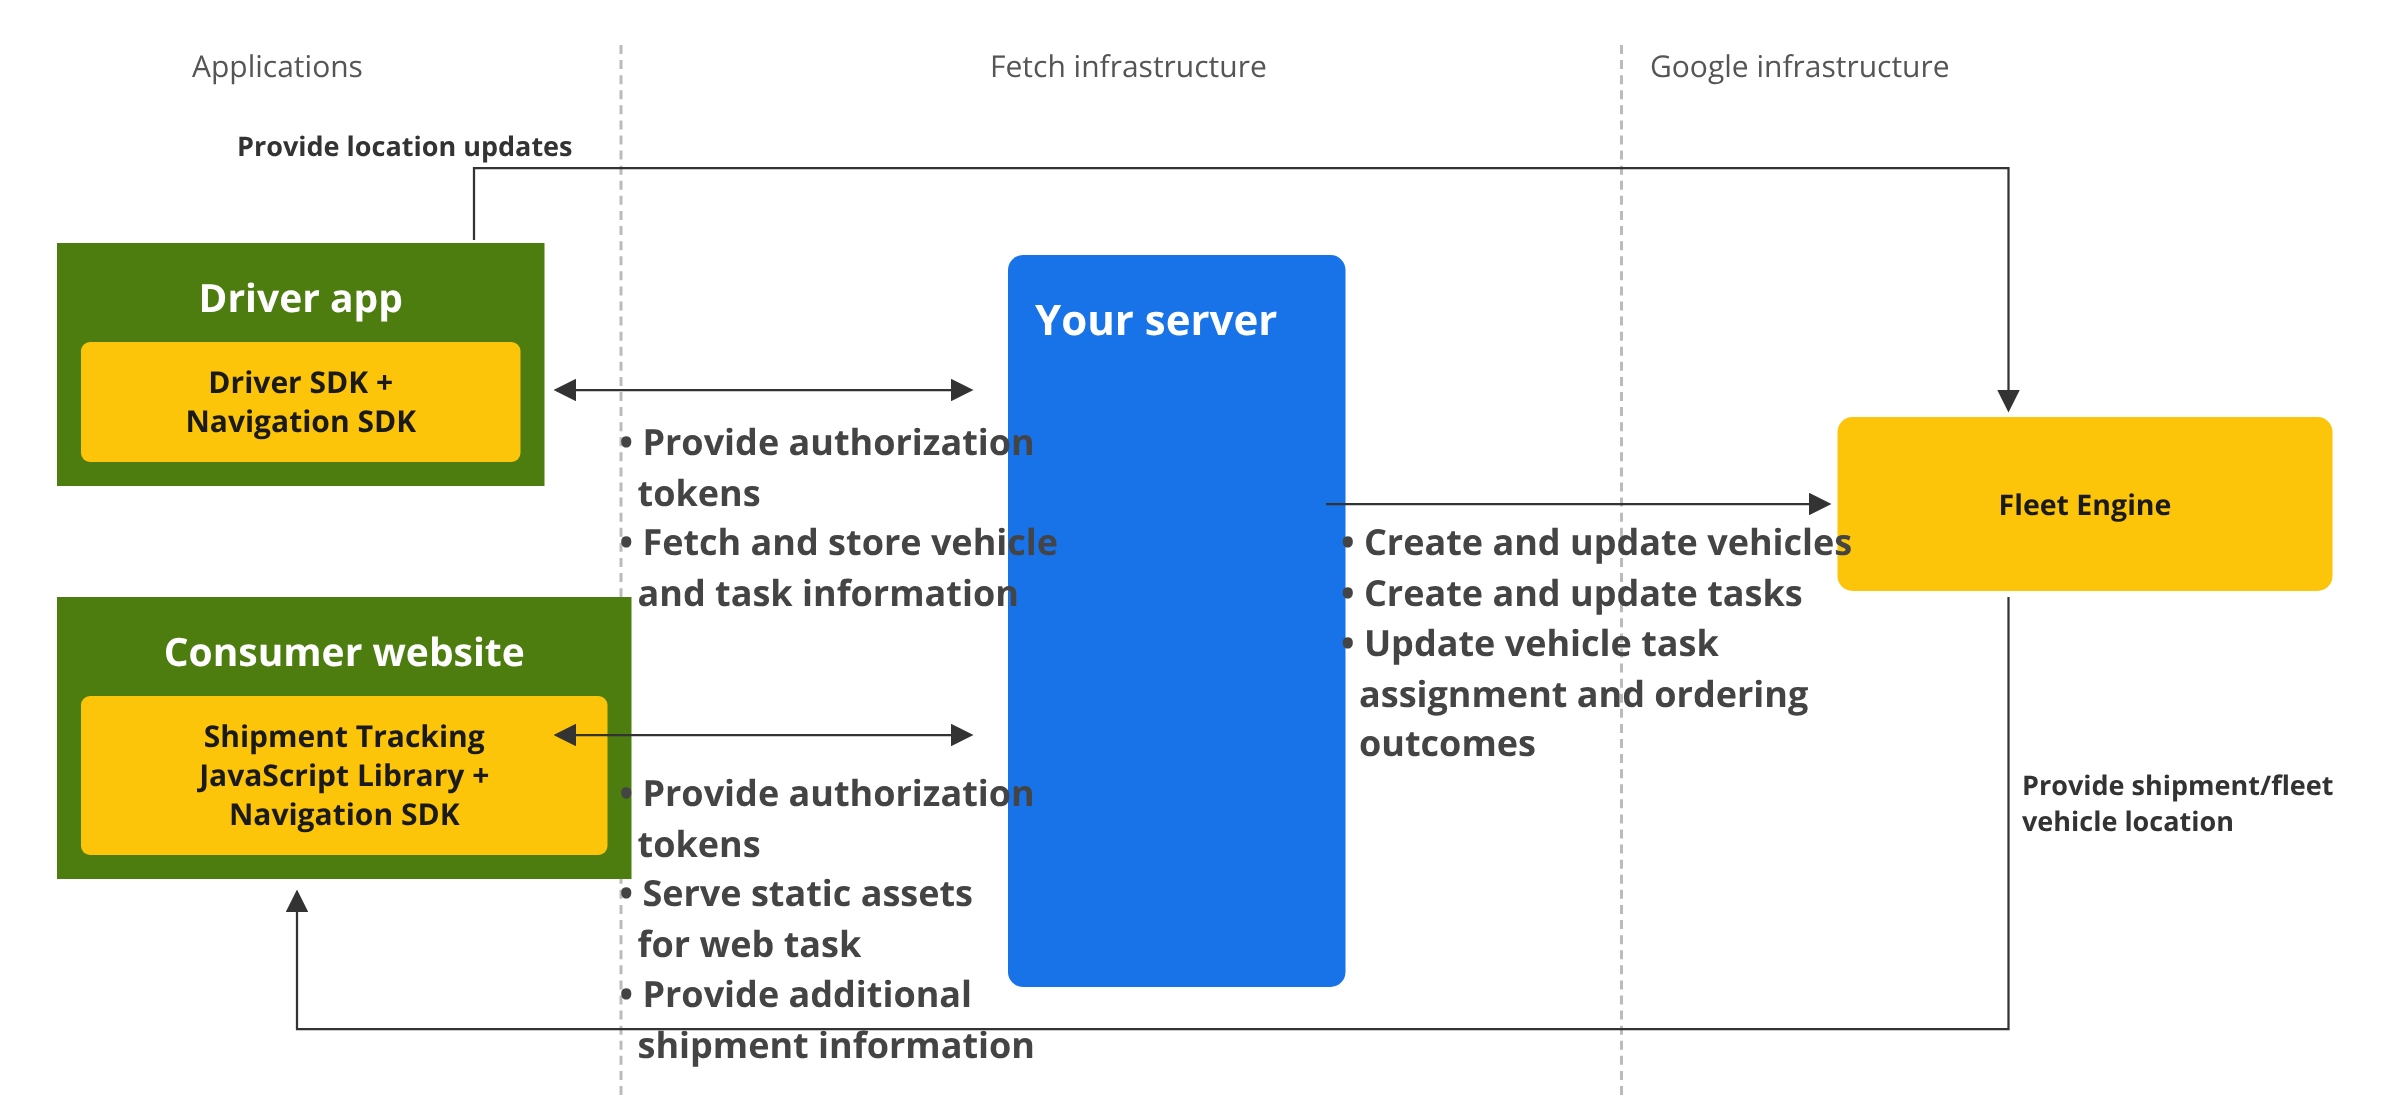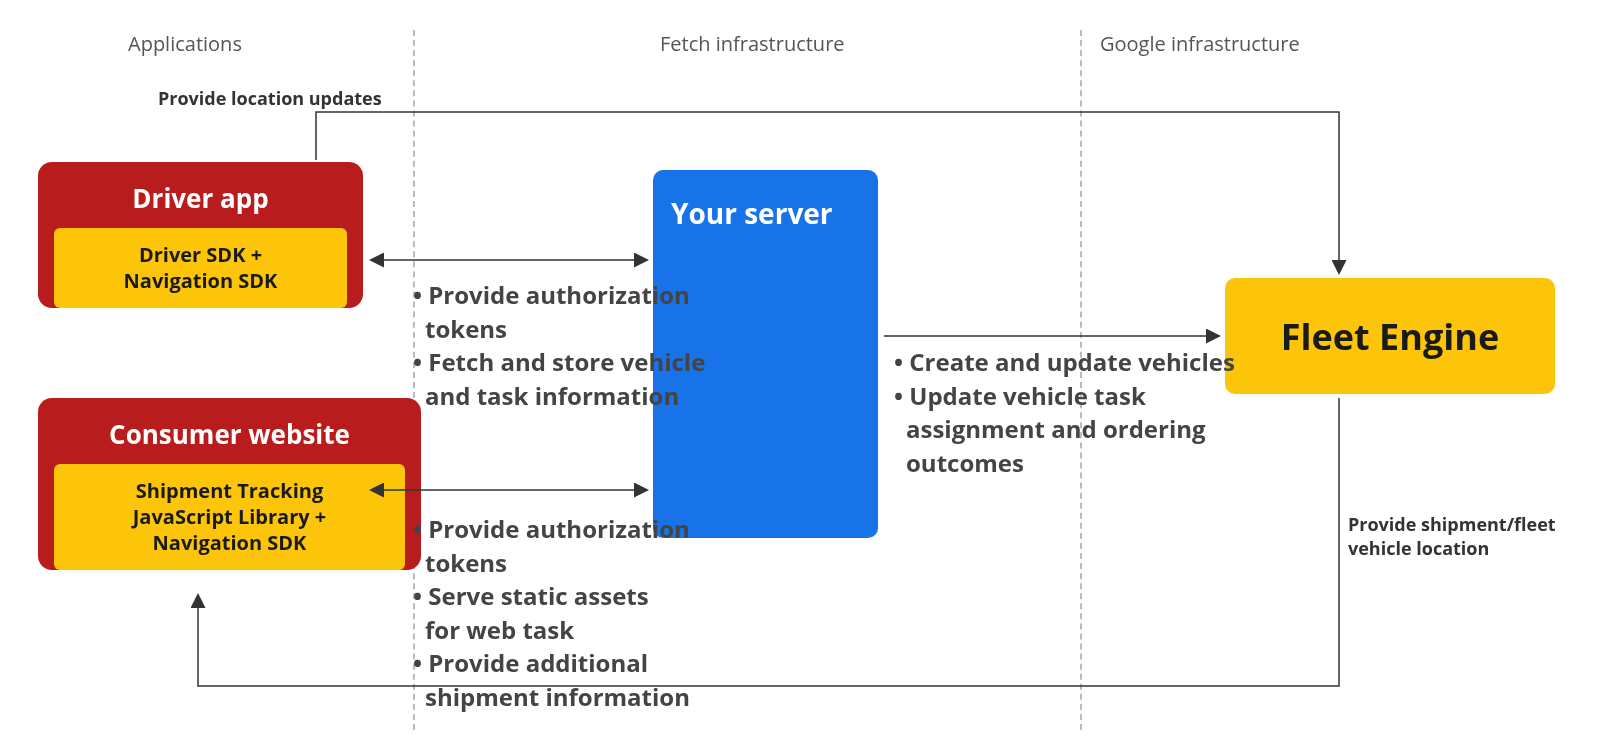--- a/index.html
+++ b/index.html
@@ -20,24 +20,24 @@
     font-weight: 400;
   }
   .dashed {
     position: absolute;
     border-left: 2px dashed #bbb;
     top: 30px;
     height: 700px;
   }
   .blue-box {
     position: absolute;
-    background: #b91c1c;
-    border-radius: 14px;
+    background: #4d7c0f;
+    border-radius: 0;
     color: #fff;
-    padding: 18px 16px 0 16px;
+    padding: 18px 16px 16px 16px;
   }
   .blue-title {
     font-size: 26px;
     font-weight: 700;
     color: #fff;
     text-align: center;
     margin: 0 0 12px 0;
     white-space: nowrap;
   }
   .yellow-inner {
@@ -61,21 +61,21 @@
     font-size: 28px;
     font-weight: 700;
     margin: 0;
   }
   .fleet-box {
     position: absolute;
     background: #fcc50a;
     border-radius: 10px;
     color: #1a1a1a;
     font-weight: 700;
-    font-size: 36px;
+    font-size: 19px;
     display: flex;
     align-items: center;
     justify-content: center;
   }
   .bullets {
     position: absolute;
     font-size: 24px;
     font-weight: 700;
     color: #444;
     line-height: 1.4;
@@ -110,21 +110,21 @@
 Navigation SDK</div>
 </div>
 
 <div class="blue-box" style="left:38px; top:398px; width:383px;">
   <div class="blue-title">Consumer website</div>
   <div class="yellow-inner" style="white-space:pre-line;">Shipment Tracking
 JavaScript Library  +
 Navigation SDK</div>
 </div>
 
-<div class="server-box" style="left:653px; top:170px; width:225px; height:368px;">
+<div class="server-box" style="left:672px; top:170px; width:225px; height:488px;">
   <div class="server-title">Your server</div>
 </div>
 
 <div class="fleet-box" style="left:1225px; top:278px; width:330px; height:116px;">
   <span>Fleet Engine</span>
 </div>
 
 <div class="bullets" style="left:413px; top:278px;">
   <div>Provide authorization</div>
   <div class="sub">tokens</div>
@@ -136,20 +136,21 @@
   <div>Provide authorization</div>
   <div class="sub">tokens</div>
   <div>Serve static assets</div>
   <div class="sub">for web task</div>
   <div>Provide additional</div>
   <div class="sub">shipment information</div>
 </div>
 
 <div class="bullets" style="left:894px; top:345px;">
   <div>Create and update vehicles</div>
+  <div>Create and update tasks</div>
   <div>Update vehicle task</div>
   <div class="sub">assignment and ordering</div>
   <div class="sub">outcomes</div>
 </div>
 
 <div class="edge-label" style="left:158px; top:86px;">Provide location updates</div>
 <div class="edge-label" style="left:1348px; top:512px;">Provide shipment/fleet</div>
 <div class="edge-label" style="left:1348px; top:536px;">vehicle location</div>
 
 <svg class="arrow" width="1602" height="742" style="left:0;top:0;">

